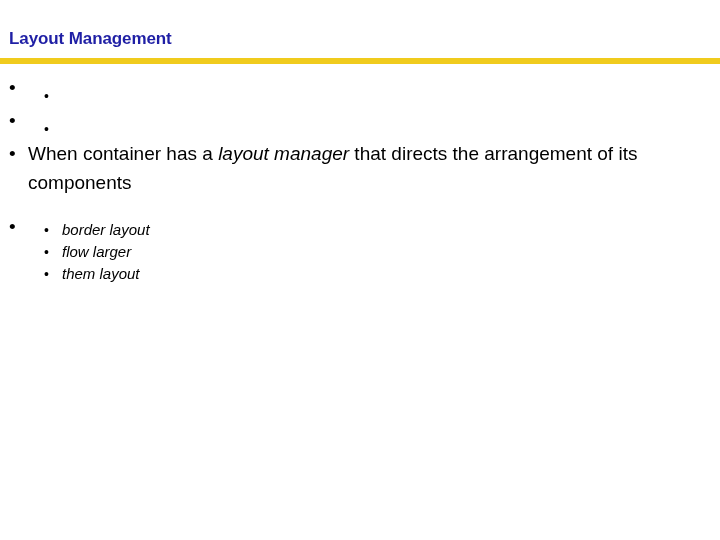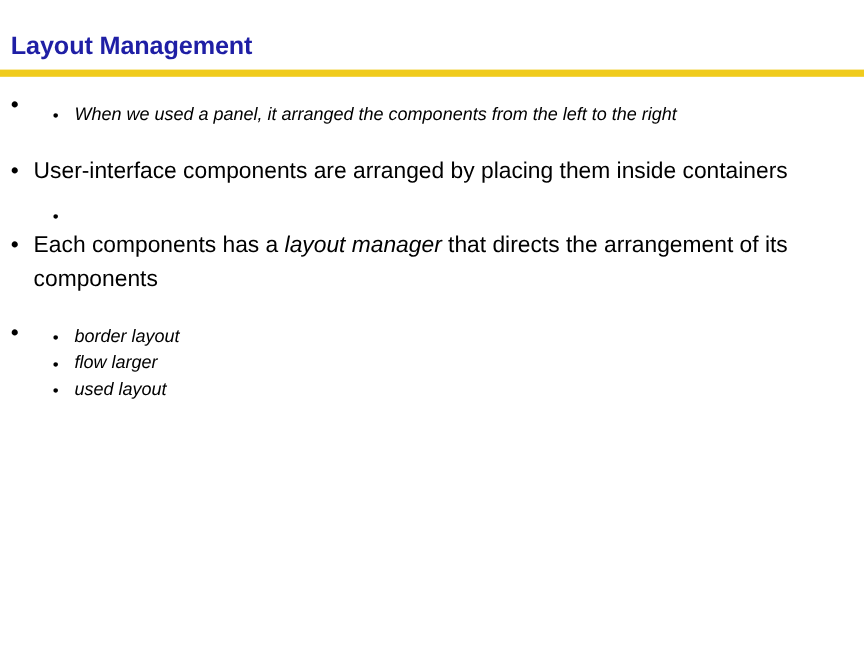--- a/index.html
+++ b/index.html
@@ -26,21 +26,21 @@
   
   .title-block {
     position: absolute;
     left: 0;
     top: 26px;
     width: 720px;
   }
   .slide-title {
     margin: 0;
     padding: 0 0 0 9px;
-    font-size: 21px;
+    font-size: 17px;
     line-height: 26px;
     font-weight: bold;
     color: #1f1fa5;
     letter-spacing: -0.1px;
     white-space: nowrap;
   }
   .title-rule {
     position: absolute;
     left: 0;
     top: 32px;
@@ -113,58 +113,56 @@
   <div class="body-block">
 
     <div class="l1">
       <span class="dot">•</span>
     </div>
 
     <div class="gap-sm"></div>
 
     <div class="l2">
       <span class="dot">•</span>
-      <span>When we used a panel, it arranged the components from the left to the right</span>
     </div>
 
     <div class="gap-lg"></div>
 
     <div class="l1">
       <span class="dot">•</span>
-      <span>User-interface components are arranged by placing them inside containers</span>
     </div>
 
     <div class="gap-sm"></div>
 
     <div class="l2">
       <span class="dot">•</span>
     </div>
 
     <div class="gap-lg"></div>
 
     <div class="l1">
       <span class="dot">•</span>
-      <span>Each components has a </span><em class="it">layout manager</em><span> that directs the arrangement of its components</span>
+      <span>When container has a </span><em class="it">layout manager</em><span> that directs the arrangement of its components</span>
     </div>
 
     <div class="gap-md"></div>
 
     <div class="l1">
       <span class="dot">•</span>
     </div>
 
     <div class="gap-xs"></div>
 
     <div class="l2">
       <span class="dot">•</span>
       <span>border layout</span>
     </div>
     <div class="l2">
       <span class="dot">•</span>
       <span>flow larger</span>
     </div>
     <div class="l2">
       <span class="dot">•</span>
-      <span>used layout</span>
+      <span>them layout</span>
     </div>
 
   </div>
 </div>
 
 </body></html>

